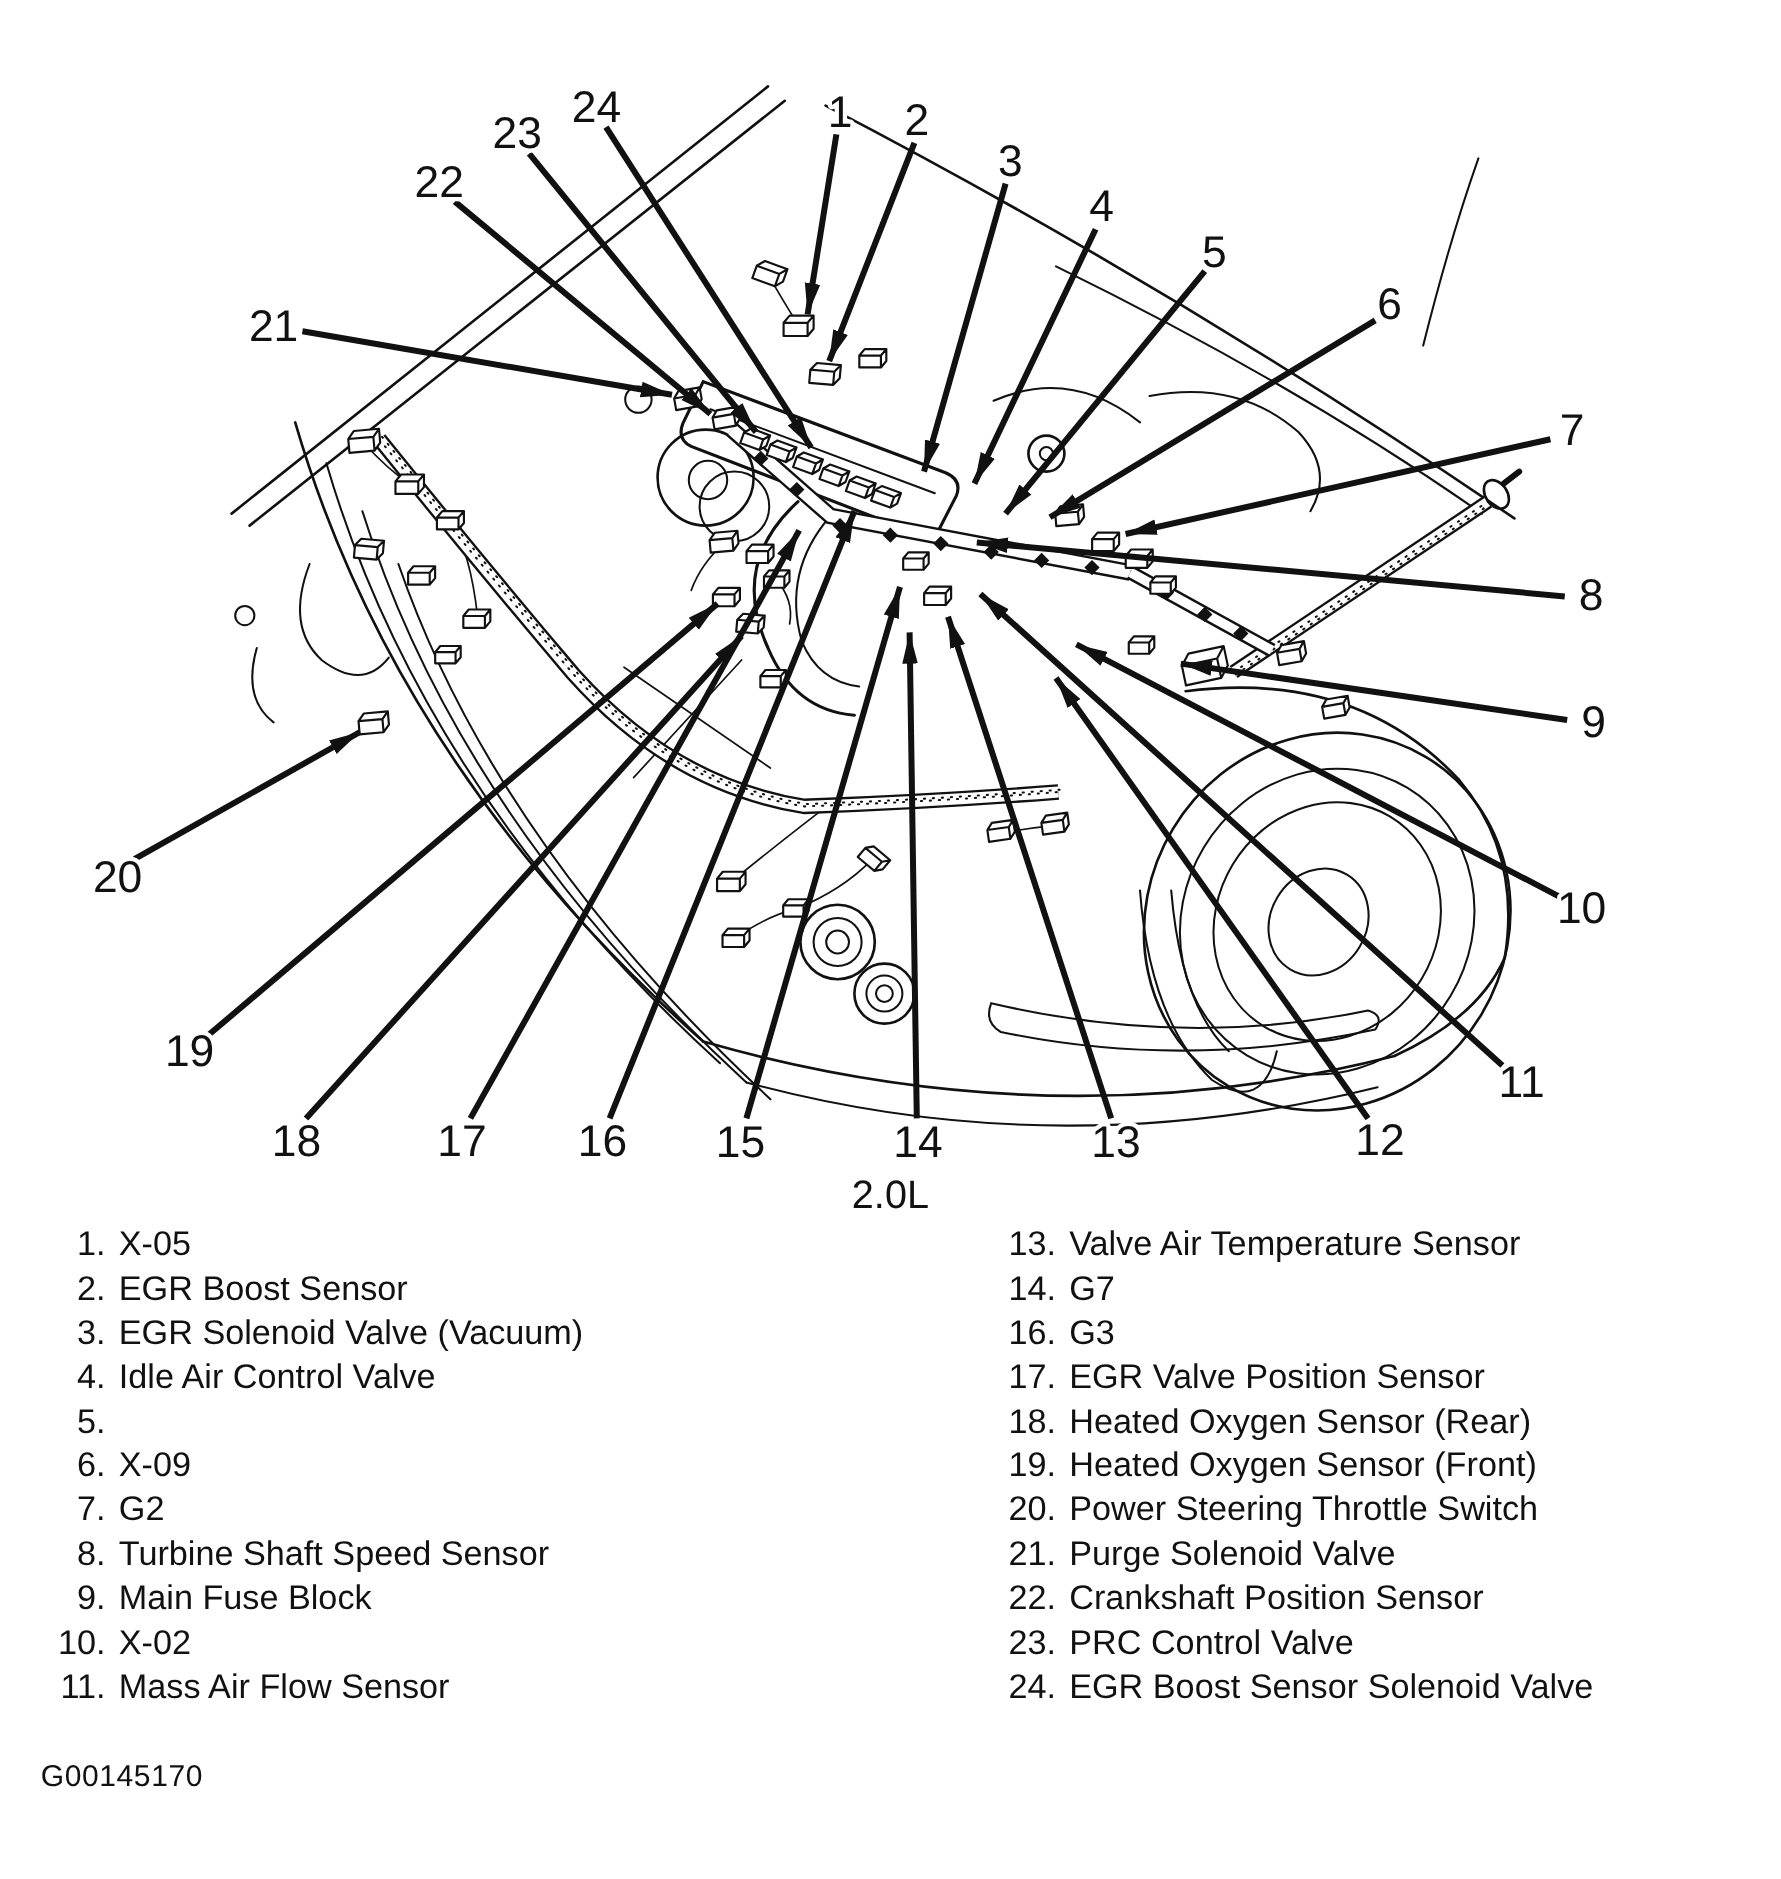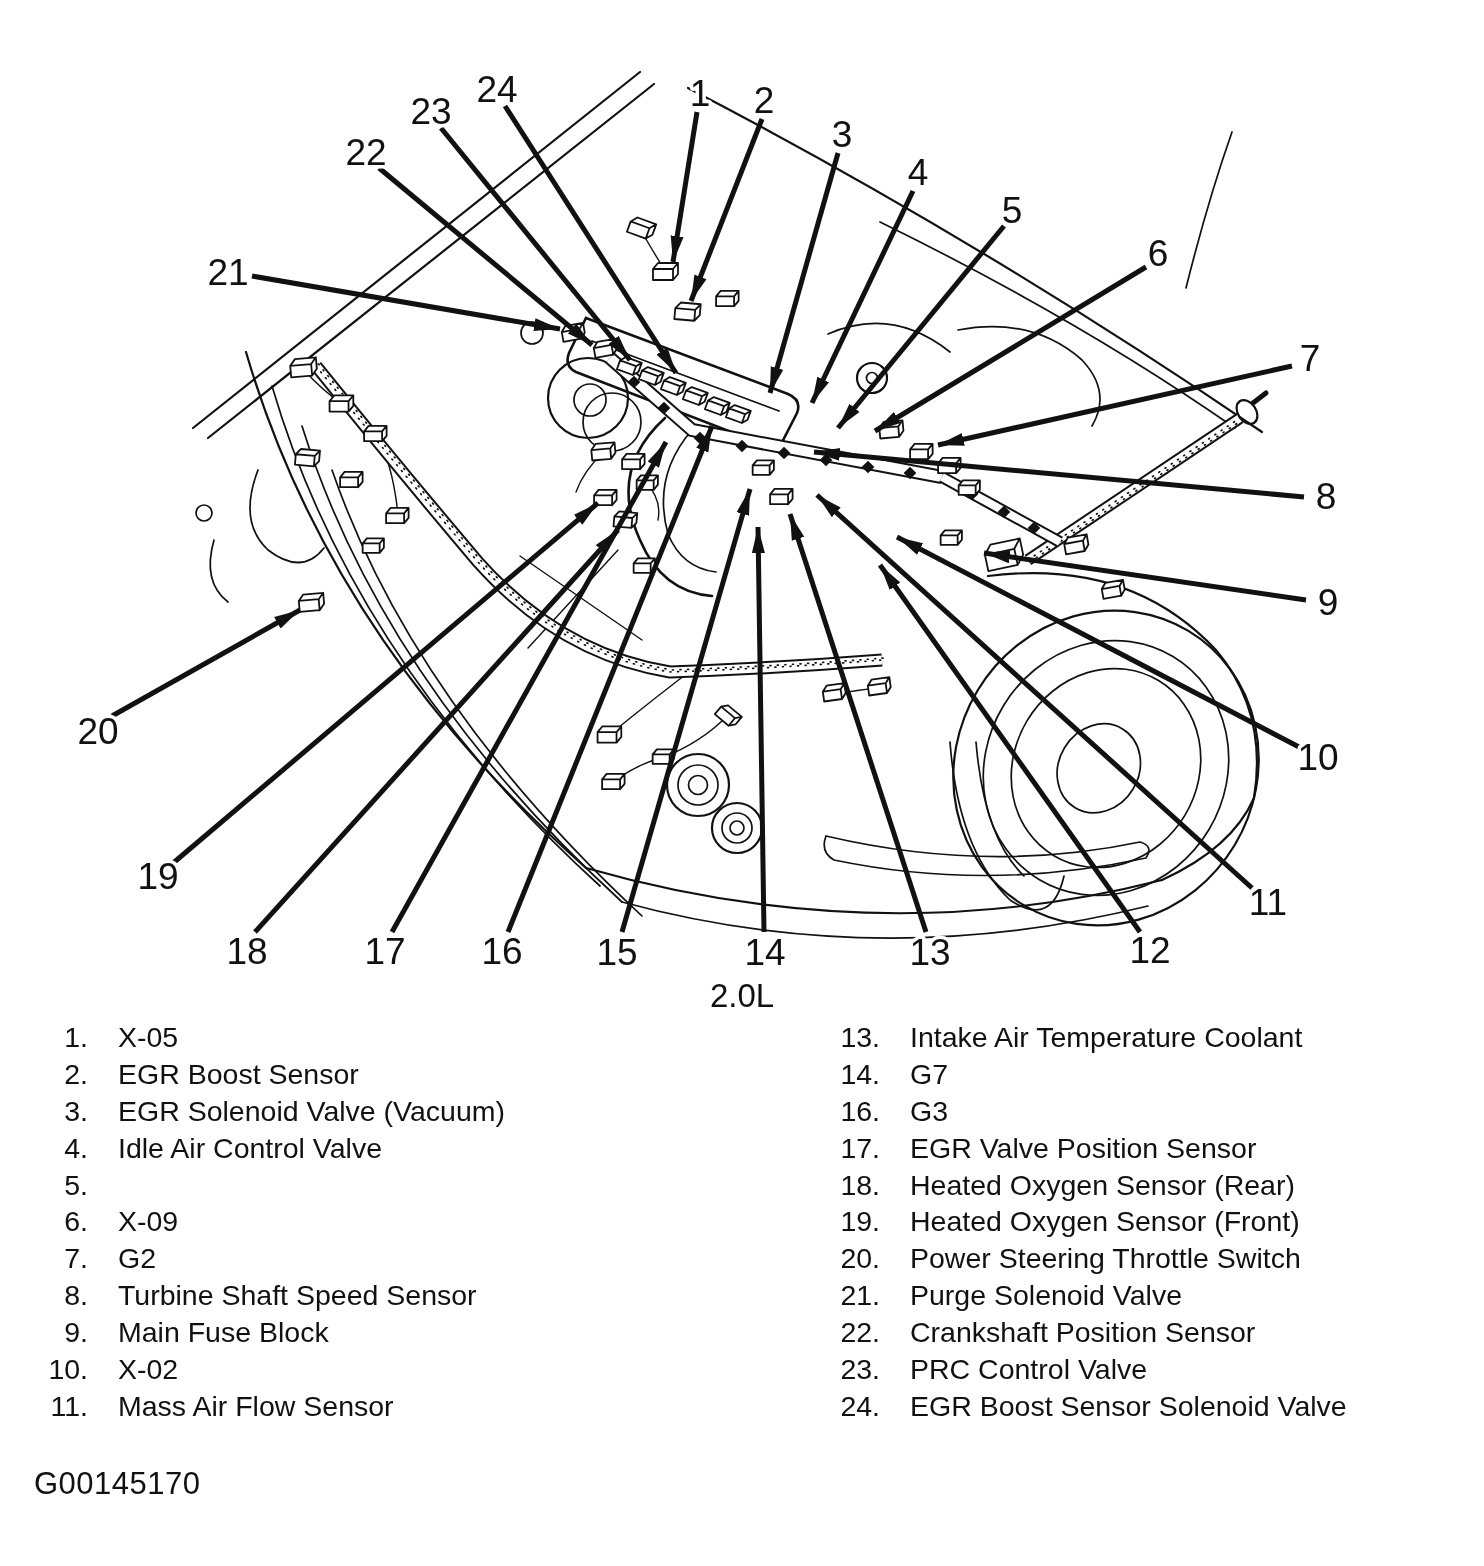--- a/index.html
+++ b/index.html
@@ -15,22 +15,22 @@
   .dots{stroke:#111;fill:none;stroke-width:1.7;stroke-dasharray:1 6.5;stroke-linecap:round;}
   .cline{stroke:#111;stroke-width:5;}
   #legend{position:absolute;top:1019px;left:0;width:1484px;}
   .lcol{position:absolute;top:0;}
   #legend-left{left:30px;}
   #legend-right{left:812px;}
   .lrow{height:36.9px;line-height:36.9px;font-size:28.5px;white-space:nowrap;display:flex;}
   .lnum{display:inline-block;text-align:right;}
   #legend-left .lnum{width:58px;}
   #legend-right .lnum{width:68px;}
-  .llab{margin-left:30px;}
-  #figcode{position:absolute;left:34px;top:1466px;font-size:31px;letter-spacing:0.5px;}
+  .llab{margin-left:11px;}
+  #figcode{position:absolute;left:34px;top:1466px;font-size:25px;letter-spacing:0.5px;}
 </style>
 </head>
 <body>
 
 <div id="stage">
 
 <svg id="diagram" width="1484" height="1016" viewBox="0 0 1484 1016">
   <defs>
     <marker id="ah" markerUnits="userSpaceOnUse" markerWidth="30" markerHeight="20" refX="26" refY="9" orient="auto">
       <path d="M0,2.5 L26,9 L0,15.5 Z" fill="#111"></path>
@@ -287,21 +287,21 @@
           <span class="llab">X-02</span>
         </div>
         <div class="lrow">
           <span class="lnum">11.</span>
           <span class="llab">Mass Air Flow Sensor</span>
         </div>
       </div>
   <div id="legend-right" class="lcol">
         <div class="lrow">
           <span class="lnum">13.</span>
-          <span class="llab">Intake Air Temperature Coolant</span>
+          <span class="llab">Valve Air Temperature Sensor</span>
         </div>
         <div class="lrow">
           <span class="lnum">14.</span>
           <span class="llab">G7</span>
         </div>
         <div class="lrow">
           <span class="lnum">16.</span>
           <span class="llab">G3</span>
         </div>
         <div class="lrow">

